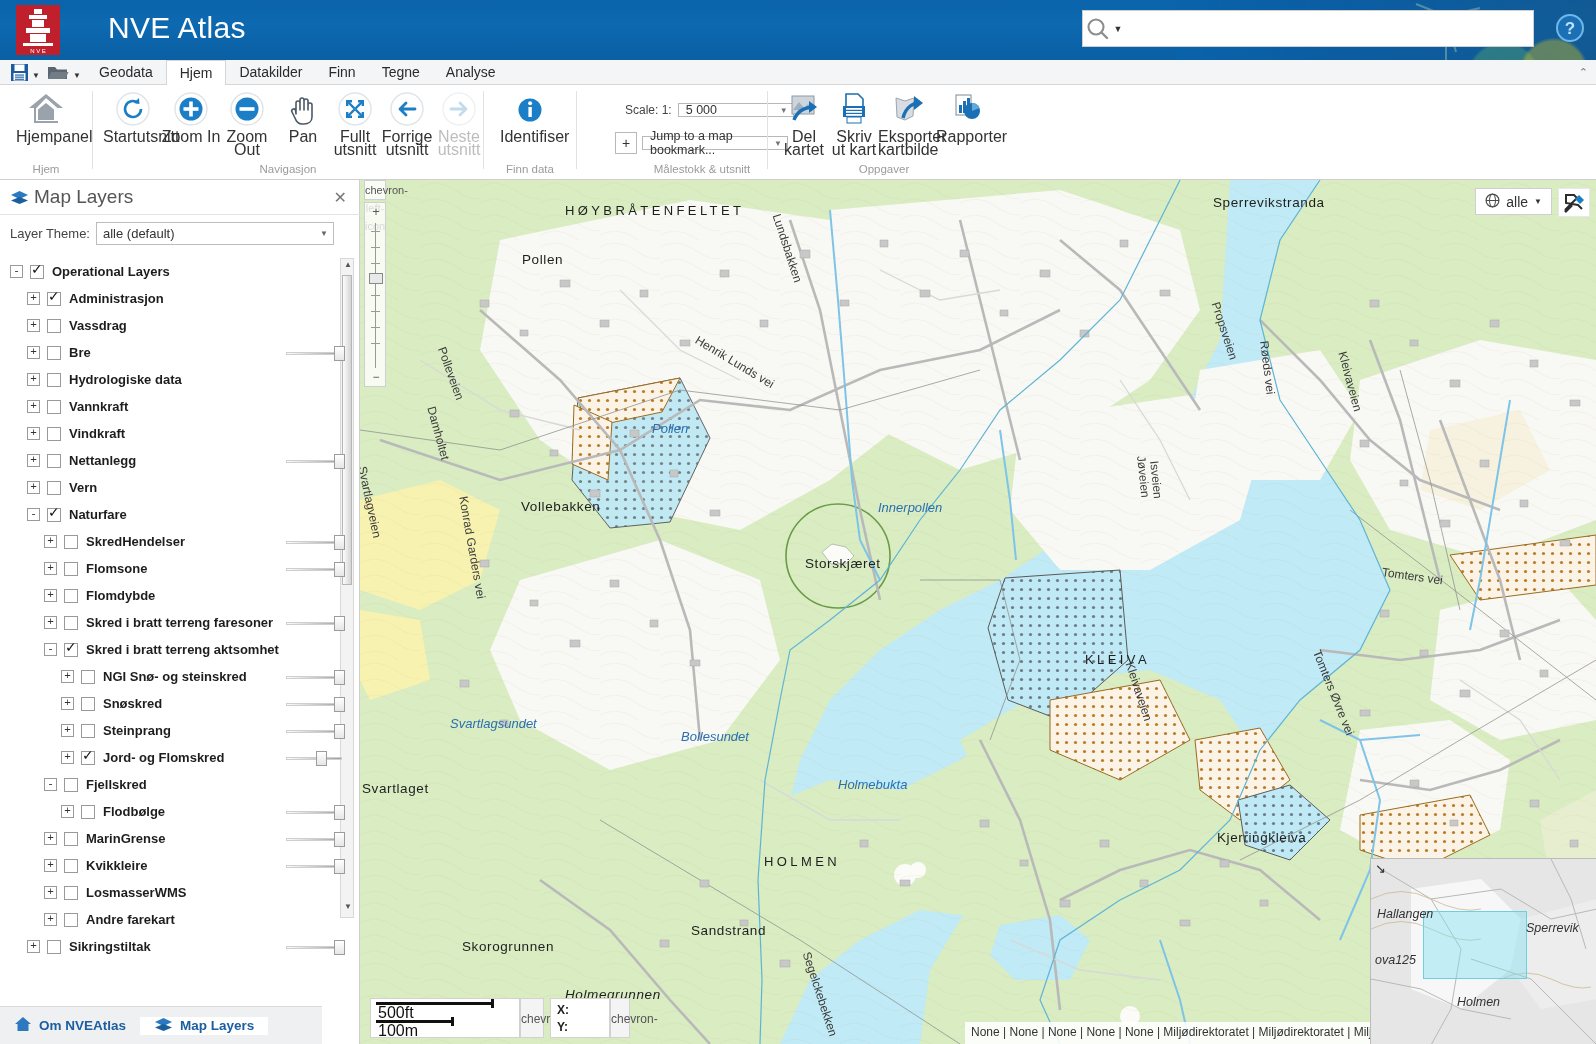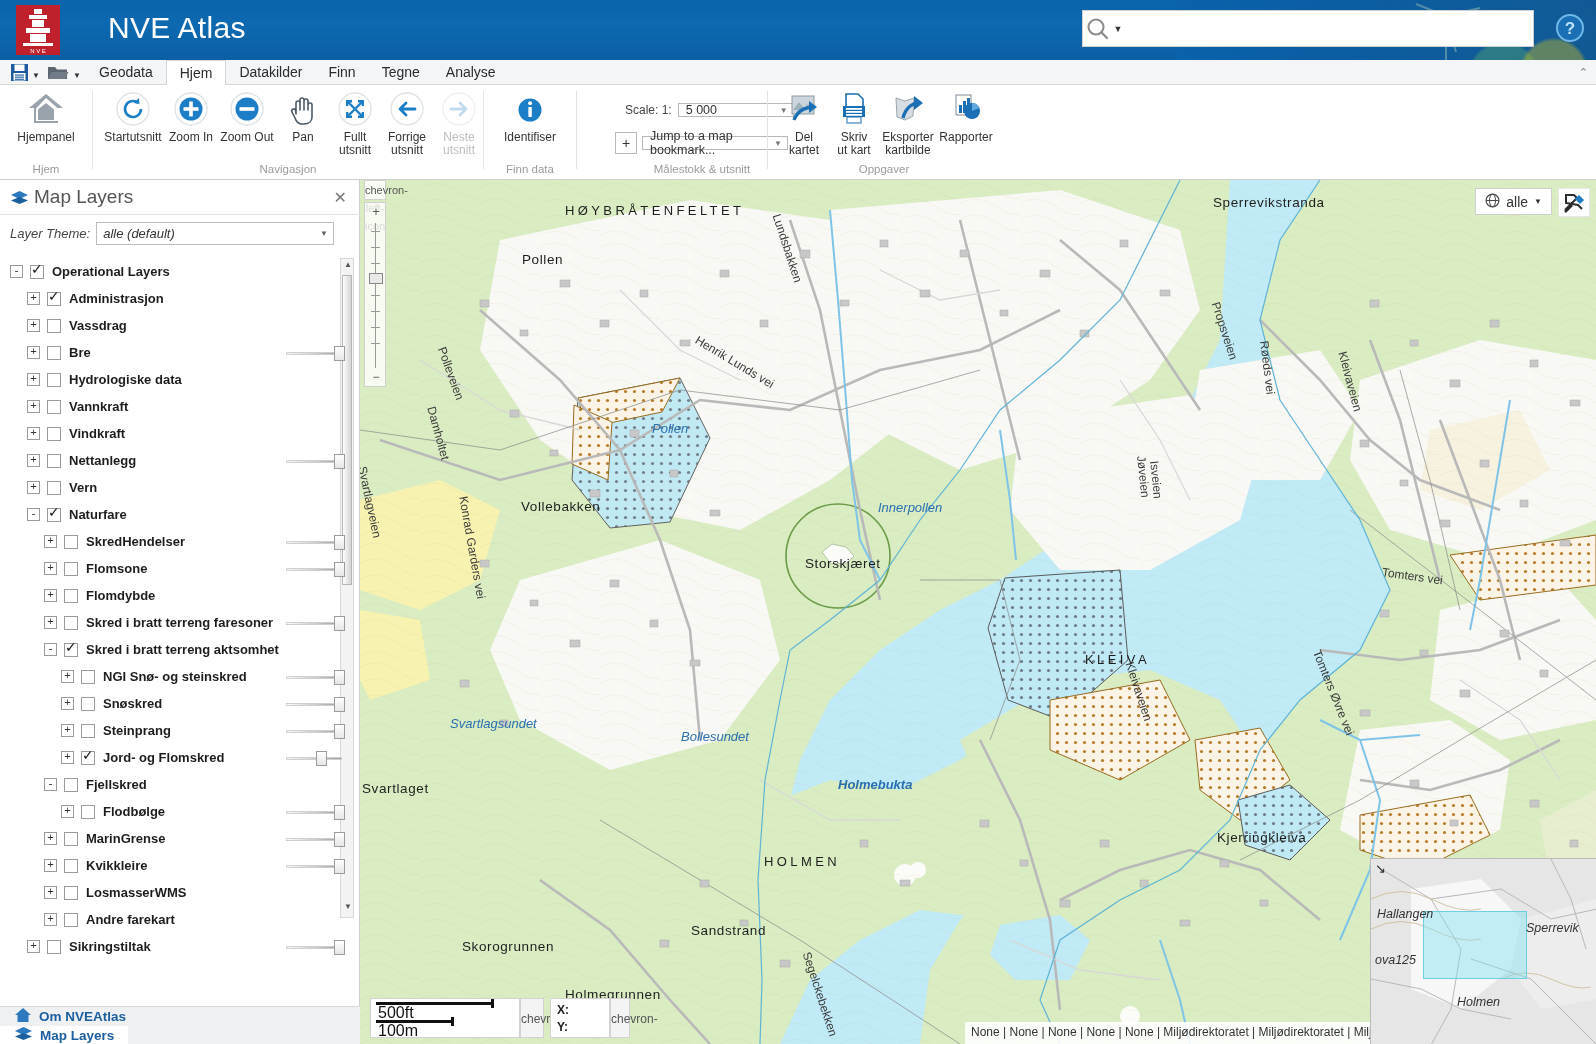--- a/index.html
+++ b/index.html
@@ -84,21 +84,21 @@
     background: #ffffff; border-bottom: 1px solid #cfcfcf;
   }
   .rgroup { position: absolute; top: 0; height: 95px; }
   .rgroup-sep { position:absolute; top:6px; width:1px; height:78px; background:#e2e2e2; }
   .rgroup-label {
     position: absolute; bottom: 5px; width: 100%; text-align: center;
     font-size: 11.5px; color: #9b9b9b;
   }
   .rbtn {
     position: absolute; top: 5px; width: 60px; text-align: center;
-    font-size: 12px; color: #333; line-height: 12.5px;
+    font-size: 16px; color: #333; line-height: 12.5px;
   }
   .rbtn .ico { display:block; height: 38px; margin-bottom: 3px; }
   .rbtn.dim { color: #bdbdbd; }
 
   
   .lbl-sm { font-size: 12px; color: #444; }
   .txtbox {
     background: #fff; border: 1px solid #b8b8b8; height: 14px;
     display: flex; align-items: center; font-size: 12.5px; color: #333;
   }
@@ -119,21 +119,21 @@
     border-bottom: 1px solid #e3e3e3;
   }
   #panel-title {
     position: absolute; left: 34px; top: 6px; font-size: 19px; color: #555; font-weight: 400;
   }
   #panel-close {
     position: absolute; right: 13px; top: 8px; font-size: 16px; color: #777;
   }
   #theme-row {
     position: absolute; left: 0; top: 38px; width: 344px; height: 30px;
-    display: flex; align-items: center; padding: 0 10px; font-style: italic;
+    display: flex; align-items: center; padding: 0 10px;
   }
   #theme-label { font-size: 13px; color: #444; margin-right: 6px; }
   #theme-select {
     flex: 1; height: 23px; border: 1px solid #bdbdbd; background: #fff;
     font-size: 13px; color: #333; display:flex; align-items:center;
   }
   #theme-select .v { padding-left: 6px; flex:1; }
   #theme-select .c { width:18px; text-align:center; font-size:8px; color:#666; }
 
   #tree {
@@ -173,23 +173,23 @@
     border-top: 1px solid #e3e3e3;
   }
   #show-legend {
     position: absolute; left: 12px; top: 8px; height: 25px; padding: 0 12px;
     border: 1px solid #b9b9b9; background: #fbfbfb; font-size: 13px; color: #3a5f8a;
     line-height: 23px;
   }
   #filter-link { position: absolute; right: 13px; top: 13px; font-size: 13px; color: #3a6ea5; }
 
   #bottom-tabs {
-    position: absolute; left: 0; bottom: 0; width: 360px; height: 38px;
+    position: absolute; left: 0; bottom: 0; width: 322px; height: 38px;
     background: #eff0f2; border-top: 1px solid #d9d9d9;
-    display: flex; align-items: flex-start; flex-direction: column;
+    display: flex; align-items: center;
   }
   .btab {
     display: flex; align-items: center; gap: 7px; padding: 0 14px;
     font-size: 13.5px; font-weight: bold; color: #1b5fa0;
   }
   .btab.active { background: #ffffff; }
 
   
   #map {
     position: absolute; left: 360px; top: 180px; width: 1236px; height: 864px;
@@ -985,25 +985,25 @@
       <div class="maplbl lbl-road" style="left: 78px; top: 225px; transform: rotate(75deg); transform-origin: left top;">Damholtet</div>
       <div class="maplbl lbl-road" style="left: 110px; top: 315px; transform: rotate(80deg); transform-origin: left top;">Konrad Garders vei</div>
       <div class="maplbl lbl-road" style="left: 9px; top: 285px; transform: rotate(78deg); transform-origin: left top;">Svartlagveien</div>
       <div class="maplbl lbl-sett" style="left: 161px; top: 319px; transform-origin: left top;">Vollebakken</div>
       <div class="maplbl lbl-water" style="left: 292px; top: 241px; transform-origin: left top;">Pollen</div>
       <div class="maplbl lbl-water" style="left: 518px; top: 320px; transform-origin: left top;">Innerpollen</div>
       <div class="maplbl lbl-sett" style="left: 445px; top: 376px; transform-origin: left top;">Storskjæret</div>
       <div class="maplbl lbl-water" style="left: 90px; top: 536px; transform-origin: left top;">Svartlagsundet</div>
       <div class="maplbl lbl-water" style="left: 321px; top: 549px; transform-origin: left top;">Bollesundet</div>
       <div class="maplbl lbl-sett" style="left: 2px; top: 601px; transform-origin: left top;">Svartlaget</div>
-      <div class="maplbl lbl-water" style="left: 478px; top: 597px; transform-origin: left top; font-weight: bold;">Holmebukta</div>
+      <div class="maplbl lbl-water" style="left: 478px; top: 597px; transform-origin: left top;">Holmebukta</div>
       <div class="maplbl lbl-place" style="left: 404px; top: 674px; transform-origin: left top;">HOLMEN</div>
       <div class="maplbl lbl-sett" style="left: 331px; top: 743px; transform-origin: left top;">Sandstrand</div>
       <div class="maplbl lbl-sett" style="left: 102px; top: 759px; transform-origin: left top;">Skorogrunnen</div>
-      <div class="maplbl lbl-sett" style="left: 205px; top: 807px; transform-origin: left top;">Holmegrunnen</div>
+      <div class="maplbl lbl-sett" style="left: 205px; top: 807px; transform-origin: left top; font-style: italic;">Holmegrunnen</div>
       <div class="maplbl lbl-road" style="left: 453px; top: 770px; transform: rotate(72deg); transform-origin: left top;">Segelckebekken</div>
       <div class="maplbl lbl-sett" style="left: 853px; top: 15px; transform-origin: left top;">Sperrevikstranda</div>
       <div class="maplbl lbl-road" style="left: 862px; top: 120px; transform: rotate(72deg); transform-origin: left top;">Propsveien</div>
       <div class="maplbl lbl-road" style="left: 911px; top: 160px; transform: rotate(83deg); transform-origin: left top;">Røeds vei</div>
       <div class="maplbl lbl-road" style="left: 989px; top: 170px; transform: rotate(75deg); transform-origin: left top;">Kleivaveien</div>
       <div class="maplbl lbl-road" style="left: 801px; top: 280px; transform: rotate(84deg); transform-origin: left top;">Isveien</div>
       <div class="maplbl lbl-road" style="left: 788px; top: 275px; transform: rotate(84deg); transform-origin: left top;">Jøveien</div>
       <div class="maplbl lbl-place" style="left: 725px; top: 472px; transform-origin: left top;">KLEIVA</div>
       <div class="maplbl lbl-road" style="left: 776px; top: 480px; transform: rotate(72deg); transform-origin: left top;">Kleivaveien</div>
       <div class="maplbl lbl-road" style="left: 1023px; top: 385px; transform: rotate(8deg); transform-origin: left top;">Tomters vei</div>

